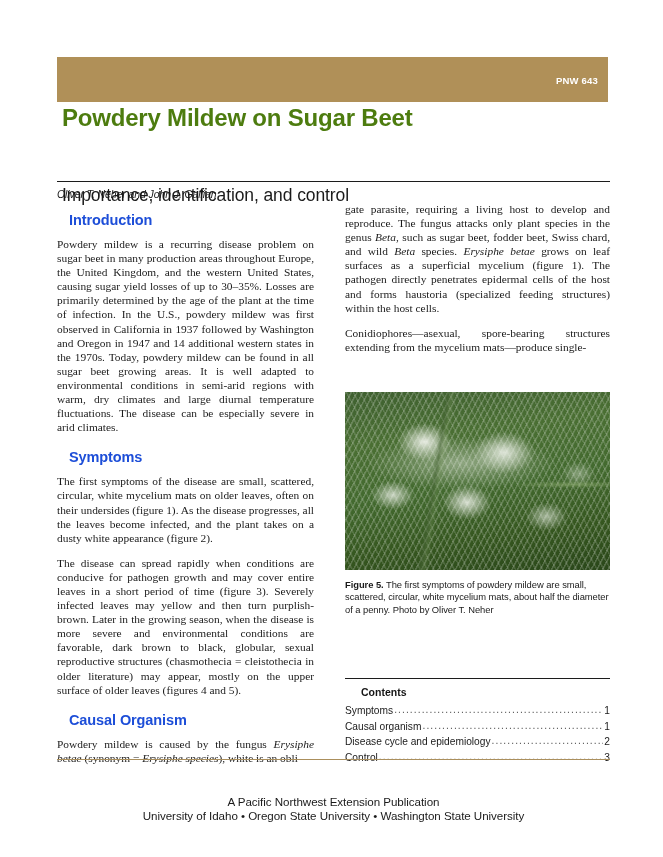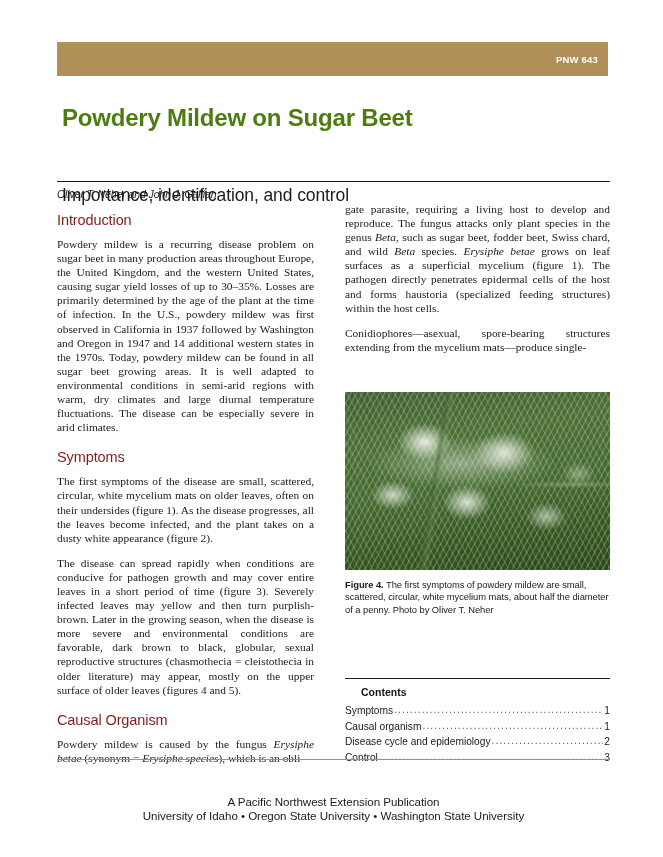--- a/index.html
+++ b/index.html
@@ -20,23 +20,23 @@
     left: 0; top: 0;
     width: 663px;
     height: 857px;
     background: #fff;
   }
 
   
   .masthead {
     position: absolute;
     left: 57px;
-    top: 42px;
+    top: 57px;
     width: 551px;
-    height: 34px;
+    height: 45px;
     background: #b09058;
   }
   .masthead .pubno {
     position: absolute;
     right: 10px;
     top: 50%;
     transform: translateY(-50%);
     font-family: "Liberation Sans", sans-serif;
     font-weight: bold;
     font-size: 9.5px;
@@ -96,25 +96,25 @@
   }
   .col-right {
     position: absolute;
     left: 345px;
     top: 202px;
     width: 265px;
   }
 
   h2.sec {
     font-family: "Liberation Sans", sans-serif;
-    font-weight: normal;
+    font-weight: bold;
     font-size: 14.5px;
-    margin: 0 0 9px 0;
+    margin: 0 0 9px 12px;
     letter-spacing: -0.1px;
-    color: #7f1d1d;
+    color: #1d4ed8;
   }
   h2.sec.spaced { margin-top: 15px; }
 
   p.body {
     margin: 0 0 11px 0;
     font-family: "Liberation Serif", serif;
     font-size: 11.4px;
     line-height: 14.1px;
     text-align: justify;
     color: #1a1a1a;
@@ -248,34 +248,34 @@
 
   <div class="col-left">
     <h2 class="sec">Introduction</h2>
     <p class="body">Powdery mildew is a recurring disease problem on sugar beet in many production areas throughout Europe, the United Kingdom, and the western United States, causing sugar yield losses of up to 30–35%. Losses are primarily determined by the age of the plant at the time of infection. In the U.S., powdery mildew was first observed in California in 1937 followed by Washington and Oregon in 1947 and 14 additional western states in the 1970s. Today, powdery mildew can be found in all sugar beet growing areas. It is well adapted to environmental conditions in semi-arid regions with warm, dry climates and large diurnal temperature fluctuations. The disease can be especially severe in arid climates.</p>
 
     <h2 class="sec spaced">Symptoms</h2>
     <p class="body">The first symptoms of the disease are small, scattered, circular, white mycelium mats on older leaves, often on their undersides (figure 1). As the disease progresses, all the leaves become infected, and the plant takes on a dusty white appearance (figure 2).</p>
     <p class="body">The disease can spread rapidly when conditions are conducive for pathogen growth and may cover entire leaves in a short period of time (figure 3). Severely infected leaves may yellow and then turn purplish-brown. Later in the growing season, when the disease is more severe and environmental conditions are favorable, dark brown to black, globular, sexual reproductive structures (chasmothecia = cleistothecia in older literature) may appear, mostly on the upper surface of older leaves (figures 4 and 5).</p>
 
     <h2 class="sec spaced">Causal Organism</h2>
-    <p class="body"><span>Powdery mildew is caused by the fungus </span><span class="it">Erysiphe betae</span><span> (synonym = </span><span class="it">Erysiphe species</span><span>), which is an obli-</span></p>
+    <p class="body"><span>Powdery mildew is caused by the fungus </span><span class="it">Erysiphe betae</span><span> (synonym = </span><span class="it">Erysiphe species</span><span>), white is an obli-</span></p>
   </div>
 
   <div class="col-right">
     <p class="body"><span>gate parasite, requiring a living host to develop and reproduce. The fungus attacks only plant species in the genus </span><span class="it">Beta</span><span>, such as sugar beet, fodder beet, Swiss chard, and wild </span><span class="it">Beta</span><span> species. </span><span class="it">Erysiphe betae</span><span> grows on leaf surfaces as a superficial mycelium (figure 1). The pathogen directly penetrates epidermal cells of the host and forms haustoria (specialized feeding structures) within the host cells.</span></p>
     <p class="body">Conidiophores—asexual, spore-bearing structures extending from the mycelium mats—produce single-</p>
   </div>
 
   <div class="figure">
     <div style="position:relative;width:265px;height:178px;">
       <div class="photo" aria-label="Close-up photograph of a green sugar beet leaf surface covered with white powdery mildew mycelium mats"></div>
       <div class="photo-vein"></div>
     </div>
-    <div class="caption"><b>Figure 4.</b><span> The first symptoms of powdery mildew are small, scattered, circular, white mycelium mats, about half the diameter of a penny. Photo by Oliver T. Neher</span></div>
+    <div class="caption"><b>Figure 5.</b><span> The first symptoms of powdery mildew are small, scattered, circular, white mycelium mats, about half the diameter of a penny. Photo by Oliver T. Neher</span></div>
   </div>
 
   <div class="contents">
     <div class="rule-top"></div>
     <h3>Contents</h3>
 
     <div class="toc-row">
       <span class="toc-label">Symptoms</span>
       <span class="toc-dots">................................................................................................................</span>
       <span class="toc-page">1</span>

